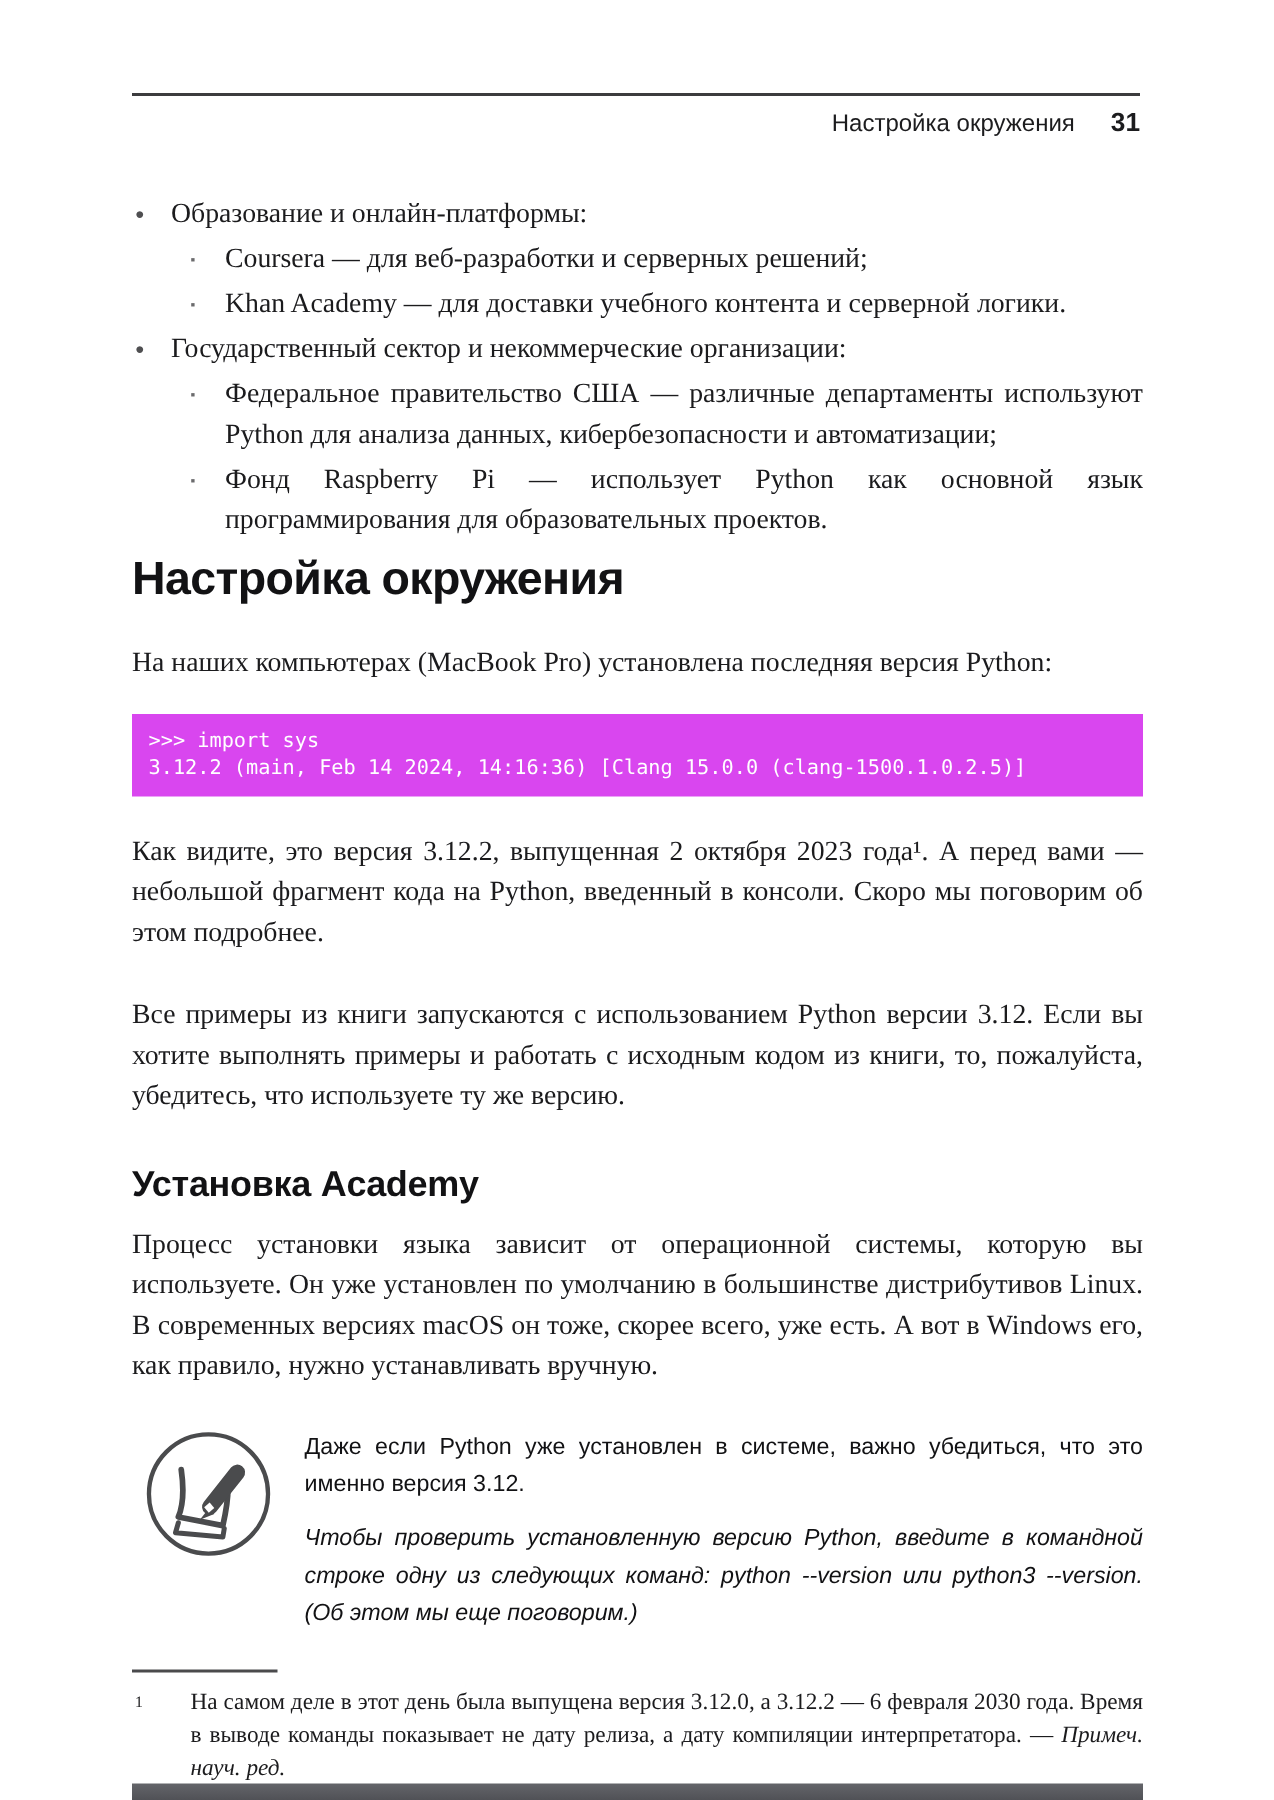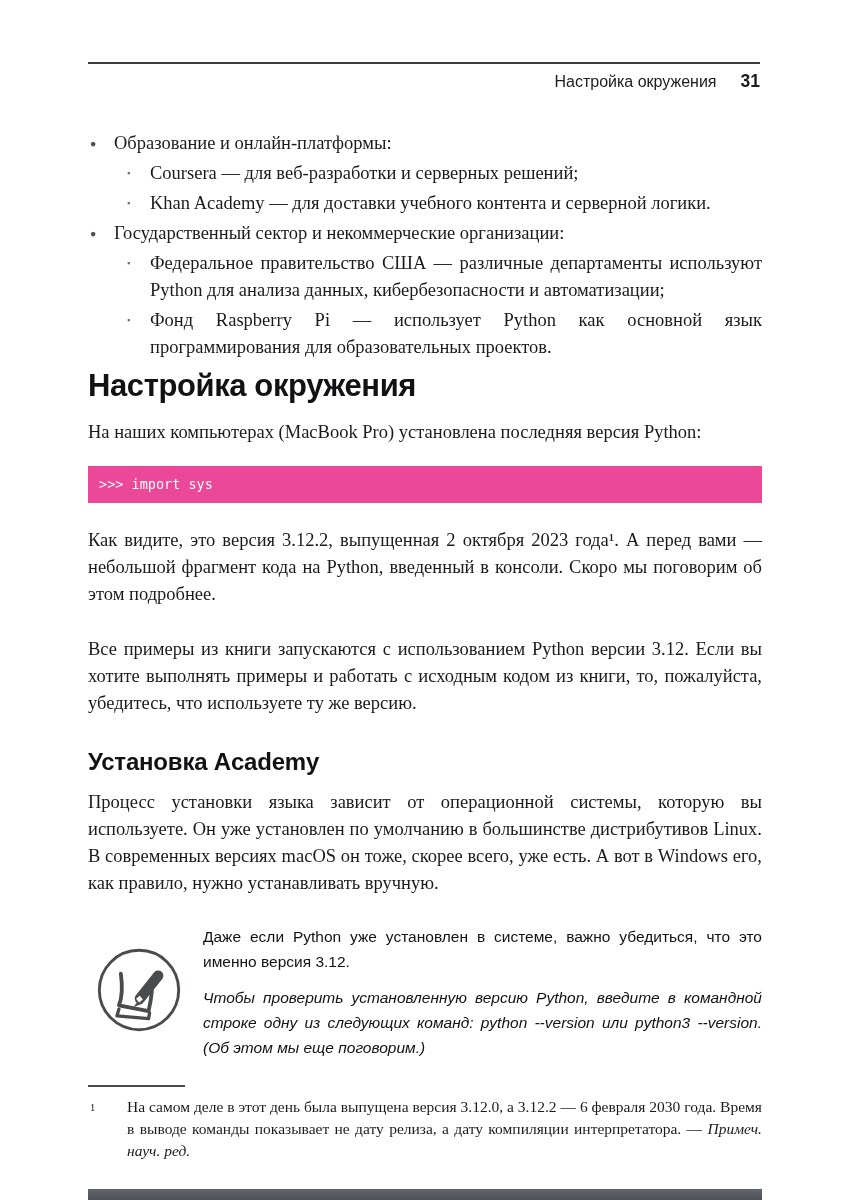--- a/index.html
+++ b/index.html
@@ -46,38 +46,38 @@
   h2.section-heading {
     font-family:"Liberation Sans", sans-serif;
     font-size:24px; font-weight:700; letter-spacing:-0.2px;
     color:#121214; margin:31px 0 0 0;
   }
 
   p.body-par {
     font-size:18.5px; line-height:27px; margin:13px 0 0 0;
     text-align:justify;
   }
-  p.lead-par { margin-top:15px; text-align:left; }
+  p.lead-par { margin-top:25px; text-align:left; }
   p.par-gap { margin-top:28px; }
 
   
   .code-block {
     margin-top:20px;
-    background:#ec4899;
+    background:#d946ef;
     color:#ffffff;
     font-family:"DejaVu Sans Mono","Liberation Mono",monospace;
     font-size:13.5px; line-height:18px;
     padding:9px 11px 10px 11px;
   }
   .code-line { white-space:pre; }
 
   
   .note {
     margin-top:27px;
-    display:flex; align-items:center;
+    display:flex; align-items:flex-start;
   }
   .note-icon-wrap { flex:0 0 88px; margin-left:7px; }
   .note-body {
     flex:1; margin-left:20px;
     font-family:"Liberation Sans", sans-serif;
     font-size:15.5px; line-height:25px; color:#121214;
     text-align:justify;
   }
   .note-body p { margin:0; }
   .note-body p + p { margin-top:11px;font-style:italic; }
@@ -145,20 +145,21 @@
       </div>
 
     </div>
 
     <h1 class="section-heading">Настройка окружения</h1>
 
     <p class="body-par lead-par">На наших компьютерах (MacBook Pro) установлена последняя версия Python:</p>
 
     <div class="code-block">
       <div class="code-line">&gt;&gt;&gt; import sys</div>
+      <div class="code-line">3.12.2 (main, Feb 14 2024, 14:16:36) [Clang 15.0.0 (clang-1500.1.0.2.5)]</div>
     </div>
 
     <p class="body-par" style="margin-top:24px;">Как видите, это версия 3.12.2, выпущенная 2 октября 2023 года¹. А перед вами — небольшой фрагмент кода на Python, введенный в консоли. Скоро мы поговорим об этом подробнее.</p>
     <p class="body-par par-gap">Все примеры из книги запускаются с использованием Python версии 3.12. Если вы хотите выполнять примеры и работать с исходным кодом из книги, то, пожалуйста, убедитесь, что используете ту же версию.</p>
 
     <h2 class="section-heading">Установка Academy</h2>
 
     <p class="body-par">Процесс установки языка зависит от операционной системы, которую вы используете. Он уже установлен по умолчанию в большинстве дистрибутивов Linux. В современных версиях macOS он тоже, скорее всего, уже есть. А вот в Windows его, как правило, нужно устанавливать вручную.</p>
 
     <div class="note">

